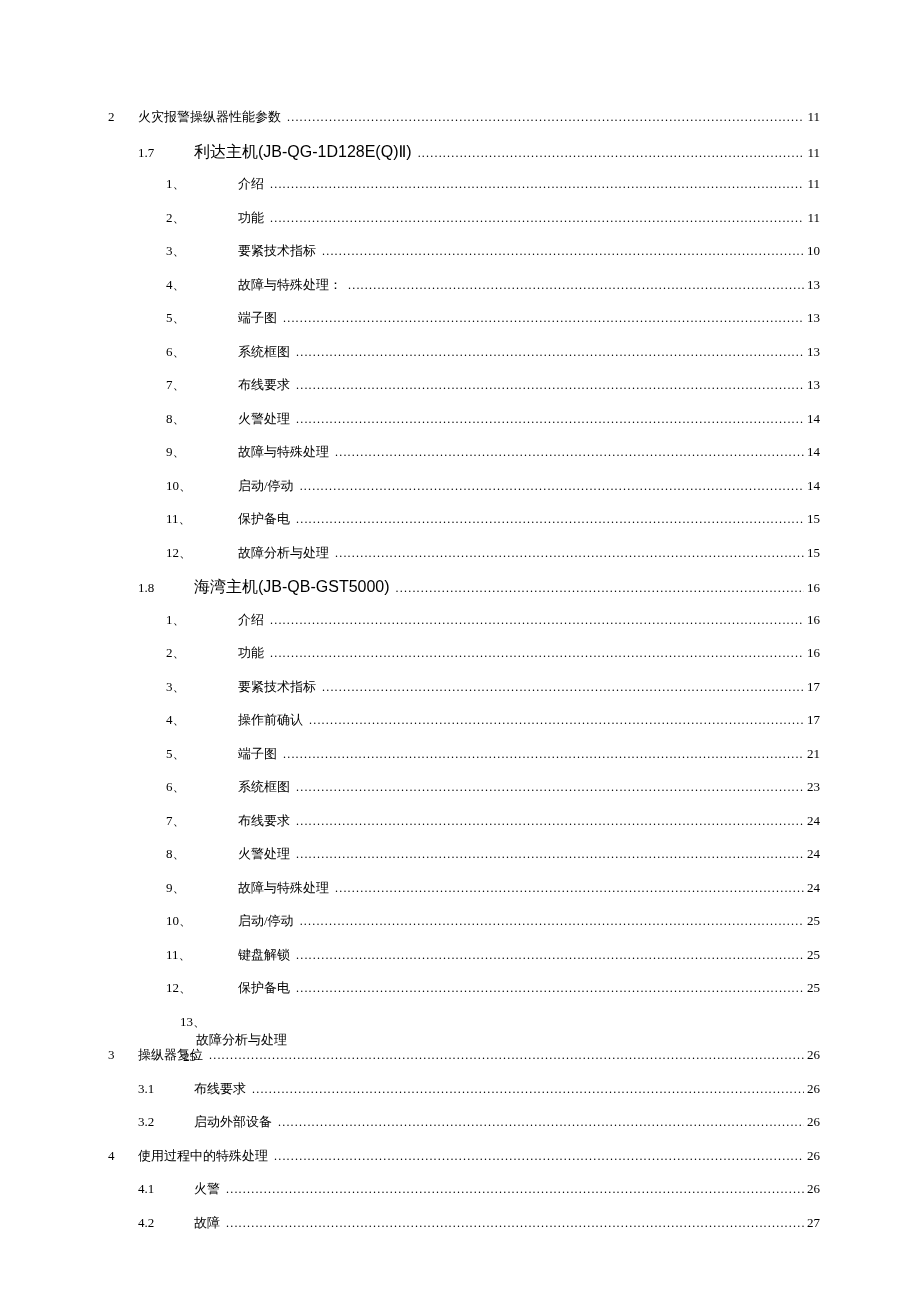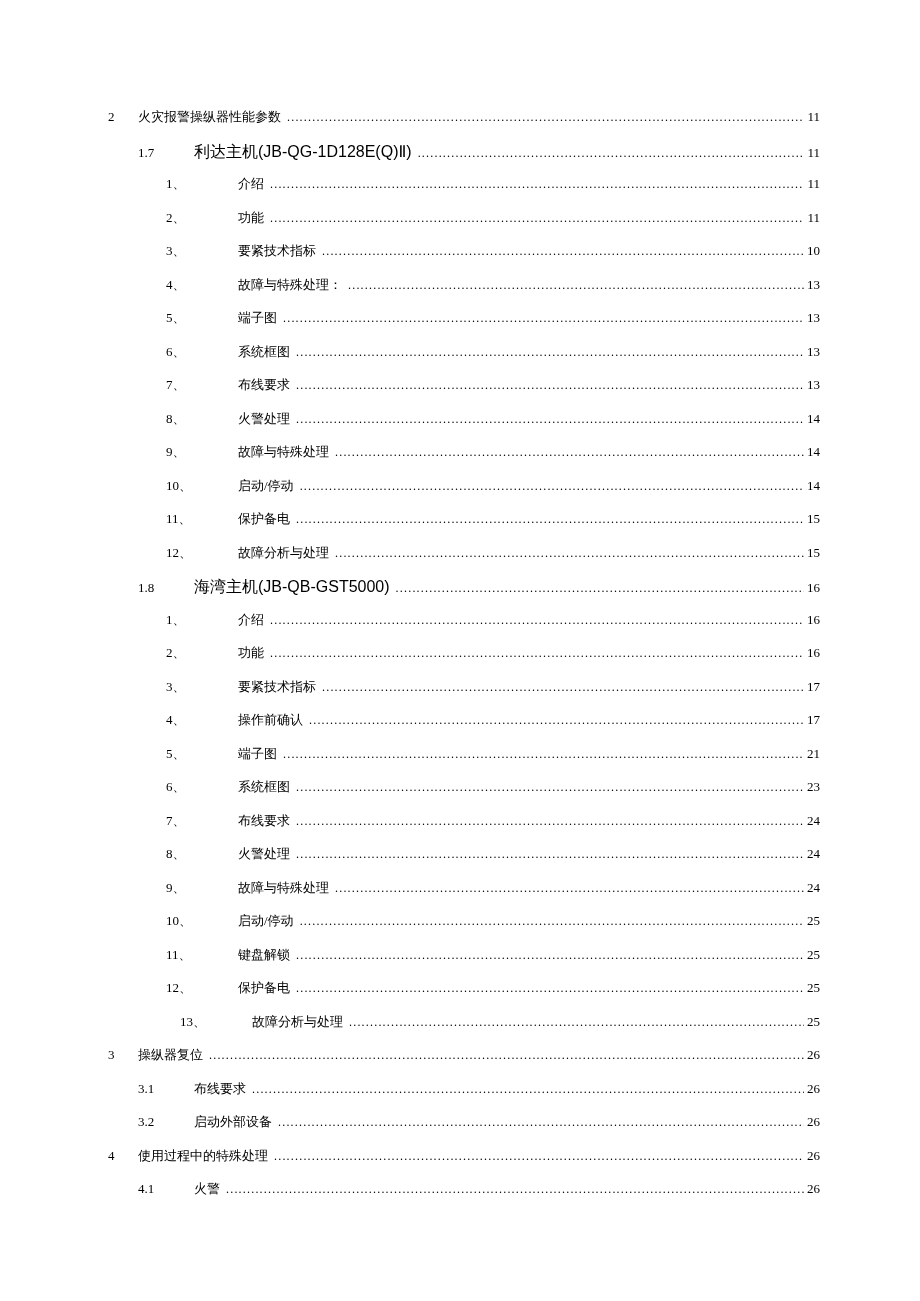--- a/index.html
+++ b/index.html
@@ -245,21 +245,21 @@
       <span class="leader"></span>
       <span class="page-col">25</span>
     </div>
     <div class="toc-row lvl3">
       <span class="num-col">12、</span>
       <span class="label-col-holder"><span class="label-col">保护备电</span></span>
       <span class="spacer" style="width: 2px;"></span>
       <span class="leader"></span>
       <span class="page-col">25</span>
     </div>
-    <div class="toc-row lvl3" style="padding-left: 72px;">
+    <div class="toc-row lvl3" style="padding-left: 72px; flex-direction: column;">
       <span class="num-col">13、</span>
       <span class="label-col-holder"><span class="label-col">故障分析与处理</span></span>
       <span class="spacer" style="width: 2px;"></span>
       <span class="leader"></span>
       <span class="page-col">25</span>
     </div>
     <div class="toc-row lvl1">
       <span class="num-col">3</span>
       <span class="label-col-holder"><span class="label-col">操纵器复位</span></span>
       <span class="spacer" style="width: 2px;"></span>
@@ -287,13 +287,20 @@
       <span class="leader"></span>
       <span class="page-col">26</span>
     </div>
     <div class="toc-row lvl2">
       <span class="num-col">4.1</span>
       <span class="label-col-holder"><span class="label-col">火警</span></span>
       <span class="spacer" style="width: 2px;"></span>
       <span class="leader"></span>
       <span class="page-col">26</span>
     </div>
+    <div class="toc-row lvl2">
+      <span class="num-col">4.2</span>
+      <span class="label-col-holder"><span class="label-col">故障</span></span>
+      <span class="spacer" style="width: 2px;"></span>
+      <span class="leader"></span>
+      <span class="page-col">27</span>
+    </div>
   </div>
 
 </body></html>

